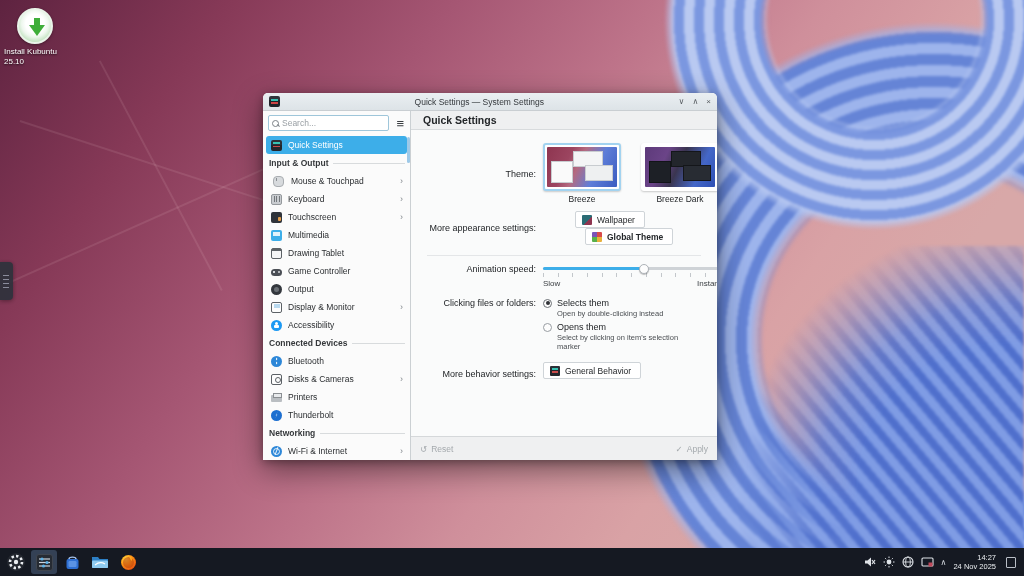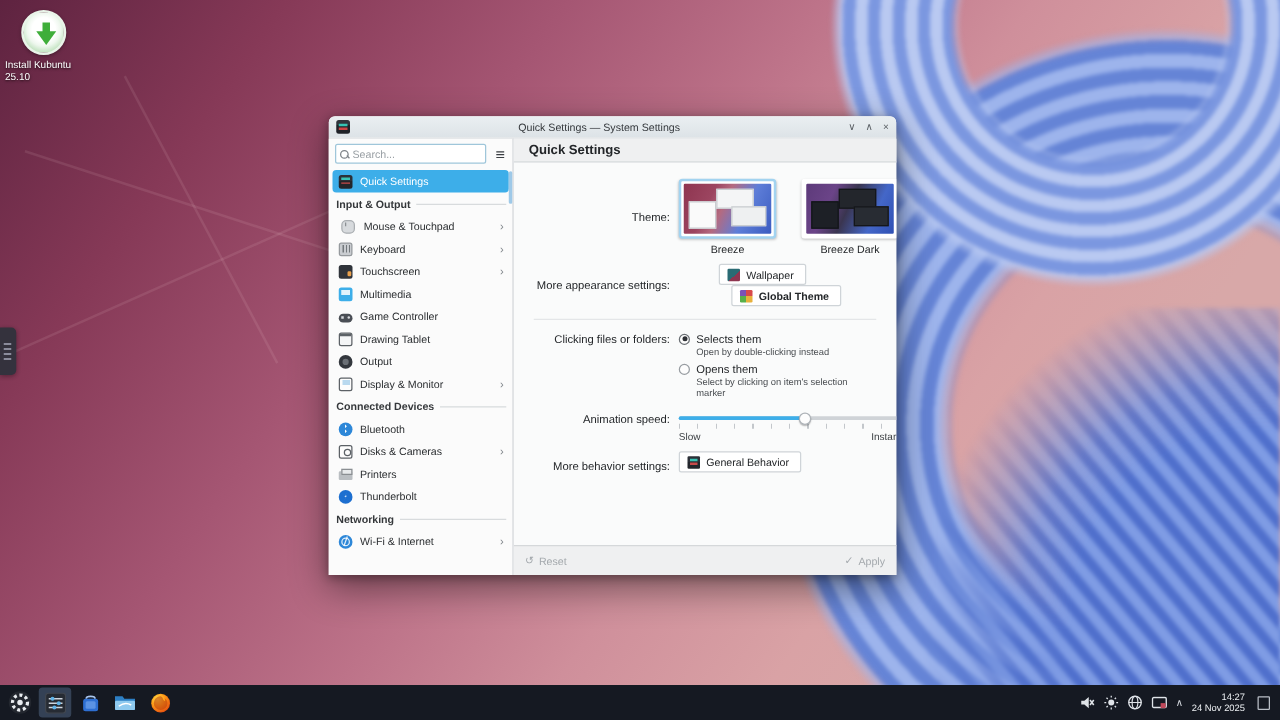--- a/index.html
+++ b/index.html
@@ -267,35 +267,39 @@
         <div class="sb-item">
           <span class="ic ic-touch"></span>
           <span class="lbl">Touchscreen</span>
           <span class="chev">›</span>
         </div>
         <div class="sb-item">
           <span class="ic ic-mm"></span>
           <span class="lbl">Multimedia</span>
         </div>
         <div class="sb-item">
+          <span class="ic ic-tablet"></span>
+          <span class="lbl">Drawing Tablet</span>
+        </div>
+        <div class="sb-item">
           <span class="ic ic-game"></span>
           <span class="lbl">Game Controller</span>
-        </div>
-        <div class="sb-item">
-          <span class="ic ic-tablet"></span>
-          <span class="lbl">Drawing Tablet</span>
         </div>
         <div class="sb-item">
           <span class="ic ic-sound"></span>
           <span class="lbl">Output</span>
         </div>
         <div class="sb-item">
           <span class="ic ic-display"></span>
           <span class="lbl">Display &amp; Monitor</span>
           <span class="chev">›</span>
+        </div>
+        <div class="sb-item">
+          <span class="ic ic-access"></span>
+          <span class="lbl">Accessibility</span>
         </div>
 
         <div class="sb-section">
           <span class="sec-lbl">Connected Devices</span>
             <span class="rule"></span>
         </div>
 
         <div class="sb-item">
           <span class="ic ic-bt"></span>
           <span class="lbl">Bluetooth</span>
@@ -371,57 +375,57 @@
             </span>
             <span class="btn">
               <span class="btn-ic btn-ic-globaltheme"></span>
               <span>Global Theme</span>
             </span>
           </div>
         </div>
 
         <hr class="sep">
 
+        <div class="frow">
+          <div class="rlabel">Animation speed:</div>
+          <div class="rctrl">
+            <div class="slider-wrap">
+              <div class="slider-track">
+                <div class="slider-fill" style="width: 57%;"></div>
+                <div class="slider-handle" style="left: 57%;"></div>
+              </div>
+              <div class="slider-ticks"></div>
+              <div class="slider-ends">
+                <span>Slow</span>
+                <span>Instant</span>
+              </div>
+            </div>
+          </div>
+        </div>
+
         <div class="frow" style="margin-top:10px;">
           <div class="rlabel">Clicking files or folders:</div>
           <div class="rctrl">
             <div class="radio-opt checked">
               <div class="radio-line">
                 <span class="radio-circle"></span>
                 <span class="radio-label">Selects them</span>
               </div>
               <div class="radio-sub">Open by double-clicking instead</div>
             </div>
             <div class="radio-opt">
               <div class="radio-line">
                 <span class="radio-circle"></span>
                 <span class="radio-label">Opens them</span>
               </div>
               <div class="radio-sub">Select by clicking on item's selection marker</div>
             </div>
           </div>
         </div>
 
-        <div class="frow">
-          <div class="rlabel">Animation speed:</div>
-          <div class="rctrl">
-            <div class="slider-wrap">
-              <div class="slider-track">
-                <div class="slider-fill" style="width: 57%;"></div>
-                <div class="slider-handle" style="left: 57%;"></div>
-              </div>
-              <div class="slider-ticks"></div>
-              <div class="slider-ends">
-                <span>Slow</span>
-                <span>Instant</span>
-              </div>
-            </div>
-          </div>
-        </div>
-
         <div class="frow" style="margin-top:4px; align-items:flex-end;">
           <div class="rlabel">More behavior settings:</div>
           <div class="rctrl">
             <span class="btn">
               <span class="btn-ic btn-ic-behavior"></span>
               <span>General Behavior</span>
             </span>
           </div>
         </div>
       </div>

